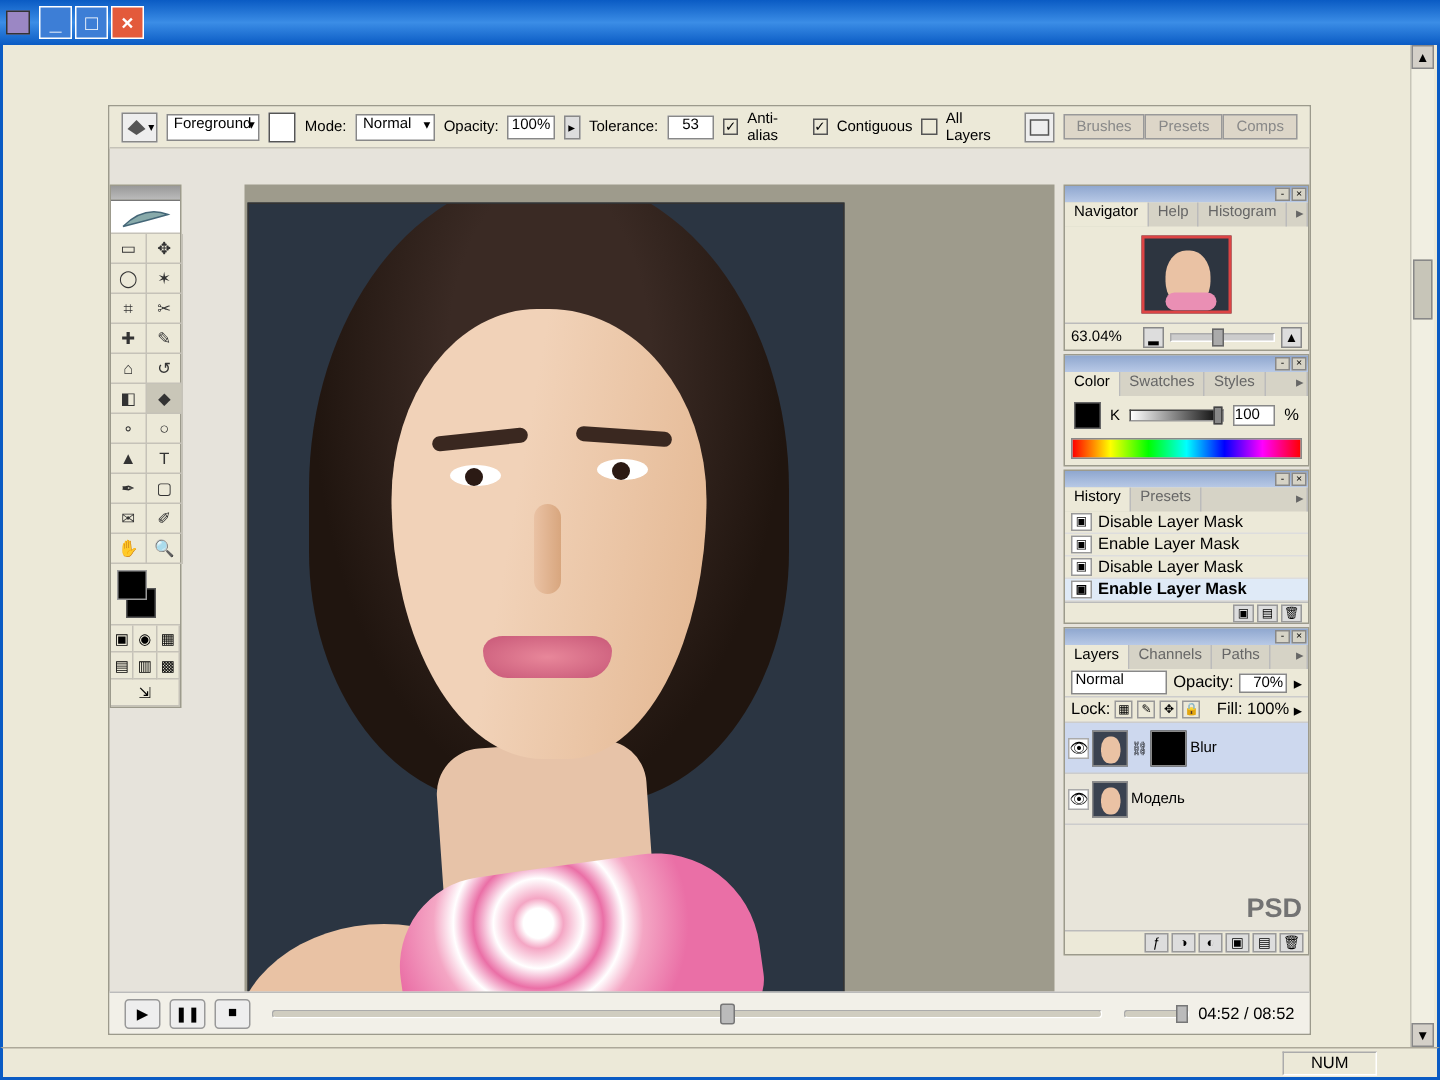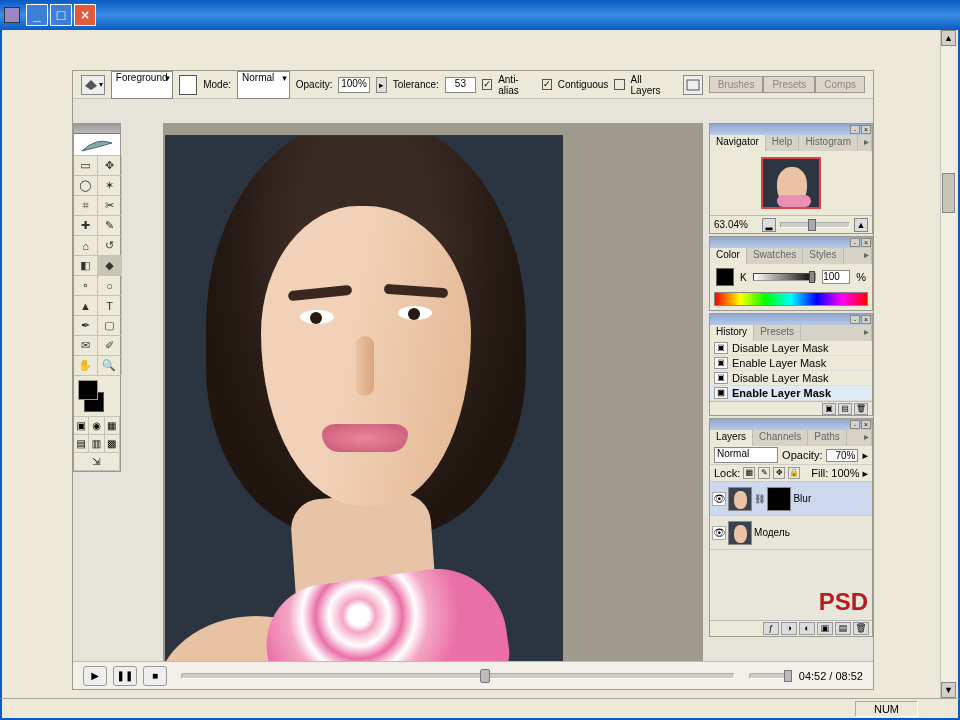--- a/index.html
+++ b/index.html
@@ -26,21 +26,21 @@
 .status-cell { border:1px inset #fff; padding:1px 18px; }
 
 
 .ps-area { position:absolute; top:40px; left:70px; width:802px; height:620px; background:#e6e3db; border:1px solid #9c9a8c; }
 
 .menubar { height:20px; background:#f5f3ea; display:flex; align-items:center; padding:0 6px; gap:4px; border-bottom:1px solid #c5c2b8; }
 .menubar span { padding:2px 6px; cursor:pointer; }
 
 .optionsbar { height:28px; background:#ece9d8; display:flex; align-items:center; padding:0 8px; gap:6px; border-bottom:1px solid #c5c2b8; }
 .tool-ind { width:26px; height:20px; border:1px solid #888; background:#eee; display:flex; align-items:center; justify-content:center; }
-.ob-select { height:28px; border:1px solid #888; background:#fff; font-size:10px; padding:0 14px 0 4px; position:relative; }
+.ob-select { height:18px; border:1px solid #888; background:#fff; font-size:10px; padding:0 14px 0 4px; position:relative; }
 .ob-select::after { content:"▾"; position:absolute; right:2px; top:1px; font-size:9px; }
 .ob-swatch { width:20px; height:20px; border:1px solid #555; background:#fff; }
 .ob-label { font-size:10px; }
 .ob-input { width:34px; height:16px; border:1px solid #888; background:#fff; text-align:center; font-size:10px; }
 .ob-arrow { width:12px; height:16px; border:1px solid #888; background:#ddd; font-size:9px; display:flex; align-items:center; justify-content:center; }
 .ob-chk { width:11px; height:11px; border:1px solid #555; display:inline-flex; align-items:center; justify-content:center; font-size:9px; line-height:1; vertical-align:middle; }
 .ob-spacer { flex:1; }
 .ob-right { display:flex; gap:0; }
 .ob-tab { border:1px solid #999; background:#ddd6c8; padding:2px 8px; font-size:10px; color:#888; }
 
@@ -120,21 +120,21 @@
 .lock-ic { width:12px; height:12px; border:1px solid #999; font-size:8px; text-align:center; }
 .layers-list { background:#e8e5da; }
 .layer-row { display:flex; align-items:center; height:34px; border-bottom:1px solid #ccc; padding:0 2px; gap:2px; }
 .layer-row.sel { background:#cdd8ee; }
 .eye-col { width:14px; height:14px; border:1px solid #aaa; background:#fff; font-size:10px; text-align:center; }
 .lthumb { width:24px; height:24px; border:1px solid #888; background:#3a4250; position:relative; overflow:hidden; }
 .lthumb .mf { position:absolute; top:3px; left:5px; width:13px; height:18px; background:#eac2a4; border-radius:45%; }
 .lmask { width:24px; height:24px; border:1px solid #888; background:#000; }
 .lname { font-size:10px; }
 .layers-empty { height:70px; background:#e8e5da; position:relative; }
-.watermark { position:absolute; right:4px; bottom:4px; font-size:24px; font-weight:bold; color:#b91c1c; }
+.watermark { position:absolute; right:4px; bottom:4px; font-size:18px; font-weight:bold; color:#737373; }
 .layers-footer { height:16px; border-top:1px solid #bbb; display:flex; justify-content:flex-end; gap:2px; padding:1px 3px; }
 .layers-footer .fb { width:16px; height:13px; border:1px solid #999; background:#ddd; font-size:9px; text-align:center; cursor:pointer; }
 
 
 .player { position:absolute; bottom:0; left:0; right:0; height:28px; background:#f2f0e8; border-top:1px solid #bbb; display:flex; align-items:center; padding:0 10px; gap:6px; }
 .pbtn { width:24px; height:20px; border:1px solid #999; background:#eee; display:flex; align-items:center; justify-content:center; font-size:10px; cursor:pointer; border-radius:3px; }
 .pslider { flex:1; height:6px; background:#d0cdc0; border:1px inset #fff; position:relative; margin:0 8px; border-radius:3px; }
 .pslider .ph { position:absolute; top:-5px; left:54%; width:10px; height:14px; background:#bbb; border:1px solid #777; border-radius:2px; }
 .ptime { font-size:11px; }
 .pvol { width:44px; height:6px; background:#d0cdc0; border:1px inset #fff; position:relative; border-radius:3px; }

